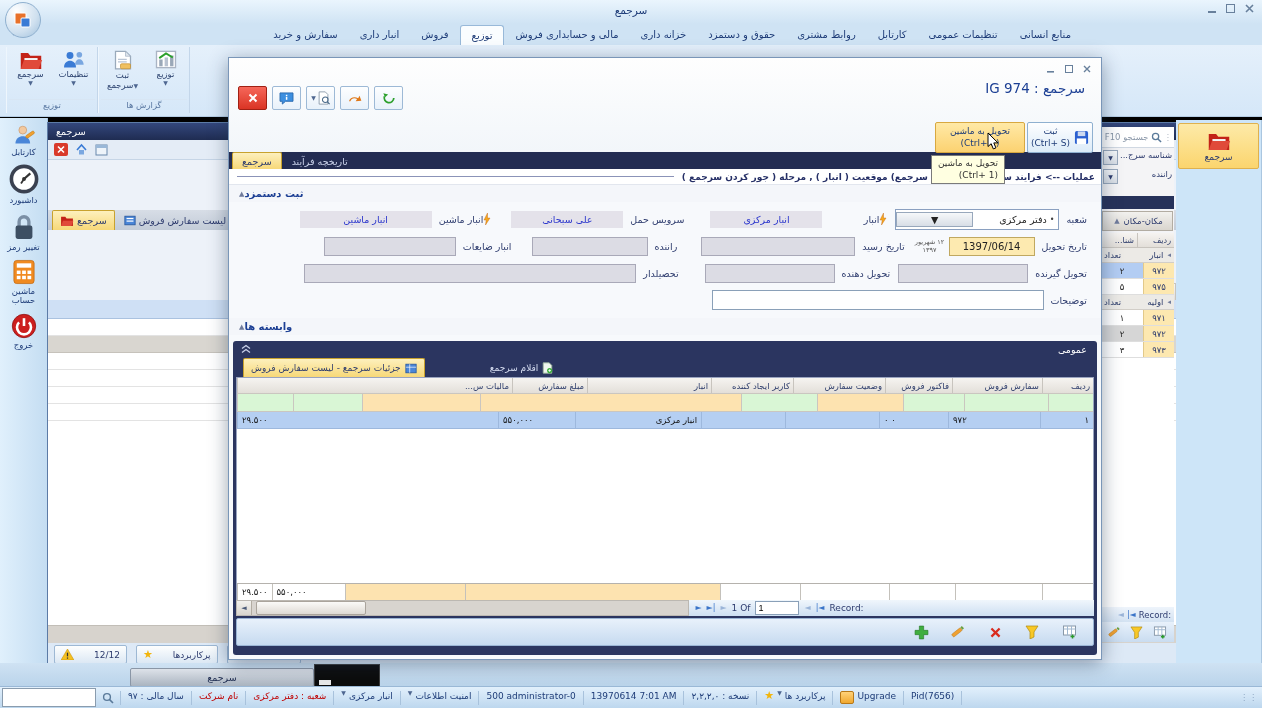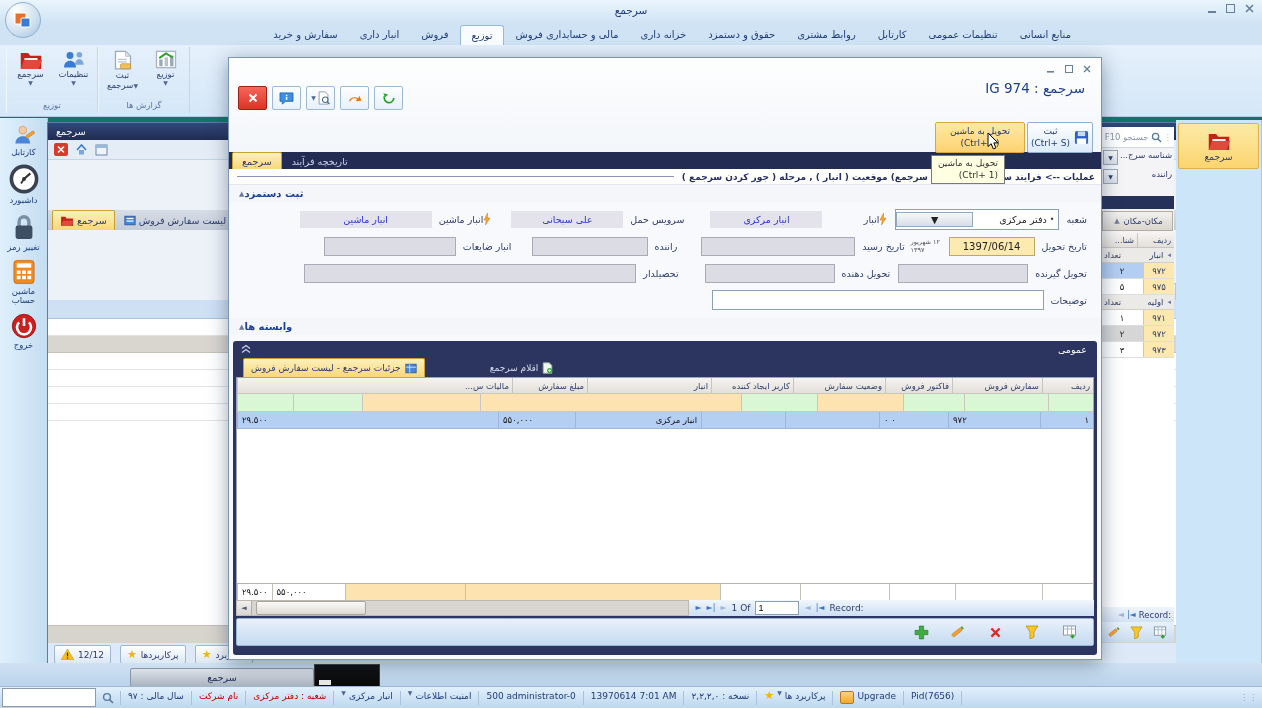--- a/index.html
+++ b/index.html
@@ -1,18 +1,18 @@
 <!DOCTYPE html>
 <html lang="fa" dir="rtl"><head>
 <meta charset="utf-8">
 <style>
   html,body{margin:0;padding:0}
   .screen{position:relative;width:1262px;height:708px;overflow:hidden;direction:rtl;
     font-family:"DejaVu Sans","Liberation Sans",sans-serif;font-size:10px;color:#1e3c78;
-    background:#0f766e}
+    background:#000000}
   svg{display:block}
   
   .titlebar{position:absolute;top:0;left:0;right:0;height:24px;
     background:linear-gradient(#eaf5fd,#cfe3f4);border-bottom:1px solid #c2d7ea}
   .app-logo{position:absolute;left:5px;top:2px;width:34px;height:34px;border-radius:50%;
     background:radial-gradient(circle at 30% 25%,#ffffff,#cfe0ef 60%,#9fc0dc);
     border:1px solid #8fb0cf;display:flex;align-items:center;justify-content:center;z-index:30}
   .win-title{position:absolute;top:4px;left:0;right:0;text-align:center;font-size:10.5px;color:#1e3c78}
   .win-ctrls{position:absolute;top:3px;right:6px;display:flex;gap:6px;direction:ltr}
   .wc{width:13px;height:10px;display:flex;align-items:flex-end;justify-content:center;color:#68809c;cursor:default}
@@ -52,21 +52,21 @@
   .tab-yellow{background:linear-gradient(#fdf0bd,#f7d878);border:1px solid #c8a22e;border-bottom:none;border-radius:2px 2px 0 0}
   .bg-spacer2{height:53px}
   .bg-gridhead{height:16px;display:flex;direction:ltr;width:182px;background:linear-gradient(#f6f4f1,#e3dfd9);border-top:1px solid #c8c4be}
   .bgh{border-right:1px solid #c8c4be;font-size:8.5px;color:#31406e;display:flex;align-items:center;justify-content:center;white-space:nowrap;overflow:hidden}
   .bg-selrow{height:18px;background:#cfe0f5;border-bottom:1px solid #aac2e0;width:100%}
   .bg-row{height:16px;border-bottom:1px solid #e3e3e3;background:#fff}
   .bg-band{height:16px;background:#d9d6d0;border-bottom:1px solid #c6c2bb}
   .bg-fill{flex:1;background:#fff}
   .bg-graystrip{height:17px;background:#d7d3cd;border-top:1px solid #c2beb7}
   .bg-badges{height:23px;background:#dde9f6;display:flex;direction:ltr;align-items:center;gap:9px;padding-left:6px}
-  .badge{height:17px;display:flex;align-items:center;gap:4px;padding:0 6px;font-size:9px;color:#2e3c6e;
+  .badge{height:17px;display:flex;align-items:center;gap:20px;padding:0 6px;font-size:9px;color:#2e3c6e;
     background:linear-gradient(#fdfefe,#dce8f4);border:1px solid #9db8d4;border-radius:2px;cursor:pointer}
   .star{color:#f2b50c;font-size:11px;line-height:10px}
   
   .side-panel{position:absolute;right:2px;top:4px;bottom:24px;width:73px;background:#f4f4f6;
     border-left:1px solid #bccadc;display:flex;flex-direction:column;font-size:8.5px}
   .sp-search{height:20px;background:#fff;border-bottom:1px solid #d0d8e2;display:flex;align-items:center;gap:2px;padding:0 2px;color:#8a97a8}
   .sp-field{height:17px;display:flex;justify-content:space-between;direction:rtl;padding:2px 2px 0}
   .sp-field span{color:#2e3c6e}
   .ddbox{width:13px;height:13px;background:linear-gradient(#f6f8fa,#d8dee6);border:1px solid #98a8bc;
     display:flex;align-items:center;justify-content:center;font-size:6px;color:#3c4c64;cursor:pointer}
@@ -125,21 +125,21 @@
   .frow{display:flex;direction:rtl;align-items:center;padding-right:14px;margin-top:7px;height:20px}
   .lab{font-size:9.5px;color:#2e3c6e;margin-left:7px;white-space:nowrap}
   .combo{width:158px;height:19px;background:#fff;border:1px solid #8aa0c0;display:flex;align-items:center;direction:rtl;padding-right:4px}
   .combo i{font-style:normal;font-size:8px;color:#444;margin-left:3px}
   .combo span{flex:1;font-size:9.5px;color:#222}
   .strip{background:#e4e2ea;height:17px;display:flex;align-items:center;justify-content:center}
   .link{color:#2a35cc;font-size:9.5px;cursor:pointer}
   .fld{height:17px;background:#dcdce4;border:1px solid #a9a9b8}
   .date{width:84px;height:17px;background:#fdeab0;border:1px solid #c0a860;text-align:center;font-size:10px;color:#222;
     display:flex;align-items:center;justify-content:center}
-  .dnote{width:38px;font-size:6.5px;color:#555;line-height:1.25;text-align:left}
+  .dnote{width:38px;font-size:6.5px;color:#555;line-height:1.25;text-align:center}
   .notes{width:330px;height:18px;background:#fff;border:1px solid #8aa0b8}
   .sp6{width:6px}.sp8{width:8px}.sp20{width:20px}.sp24{width:24px}.sp26{width:26px}
   
   .gpanel{margin:6px 4px 4px;flex:1;background:#2b3560;border-radius:3px;display:flex;flex-direction:column;min-height:0}
   .gp-head{height:16px;position:relative;display:flex;align-items:center}
   .gp-head b{position:absolute;right:10px;top:3px;font-size:9.5px;color:#fff;font-weight:normal}
   .gp-chev{position:absolute;left:8px;top:3px}
   .gp-tabs{height:20px;display:flex;direction:ltr;align-items:flex-end;padding-left:10px;gap:58px}
   .gtab{height:18px;display:flex;direction:rtl;align-items:center;gap:4px;padding:0 7px;font-size:9px;color:#d5dcf0;cursor:pointer}
   .gtab.active{background:linear-gradient(#fdf0bd,#f7d878);color:#2e3c6e;border:1px solid #c8a22e;border-bottom:none;border-radius:2px 2px 0 0}

